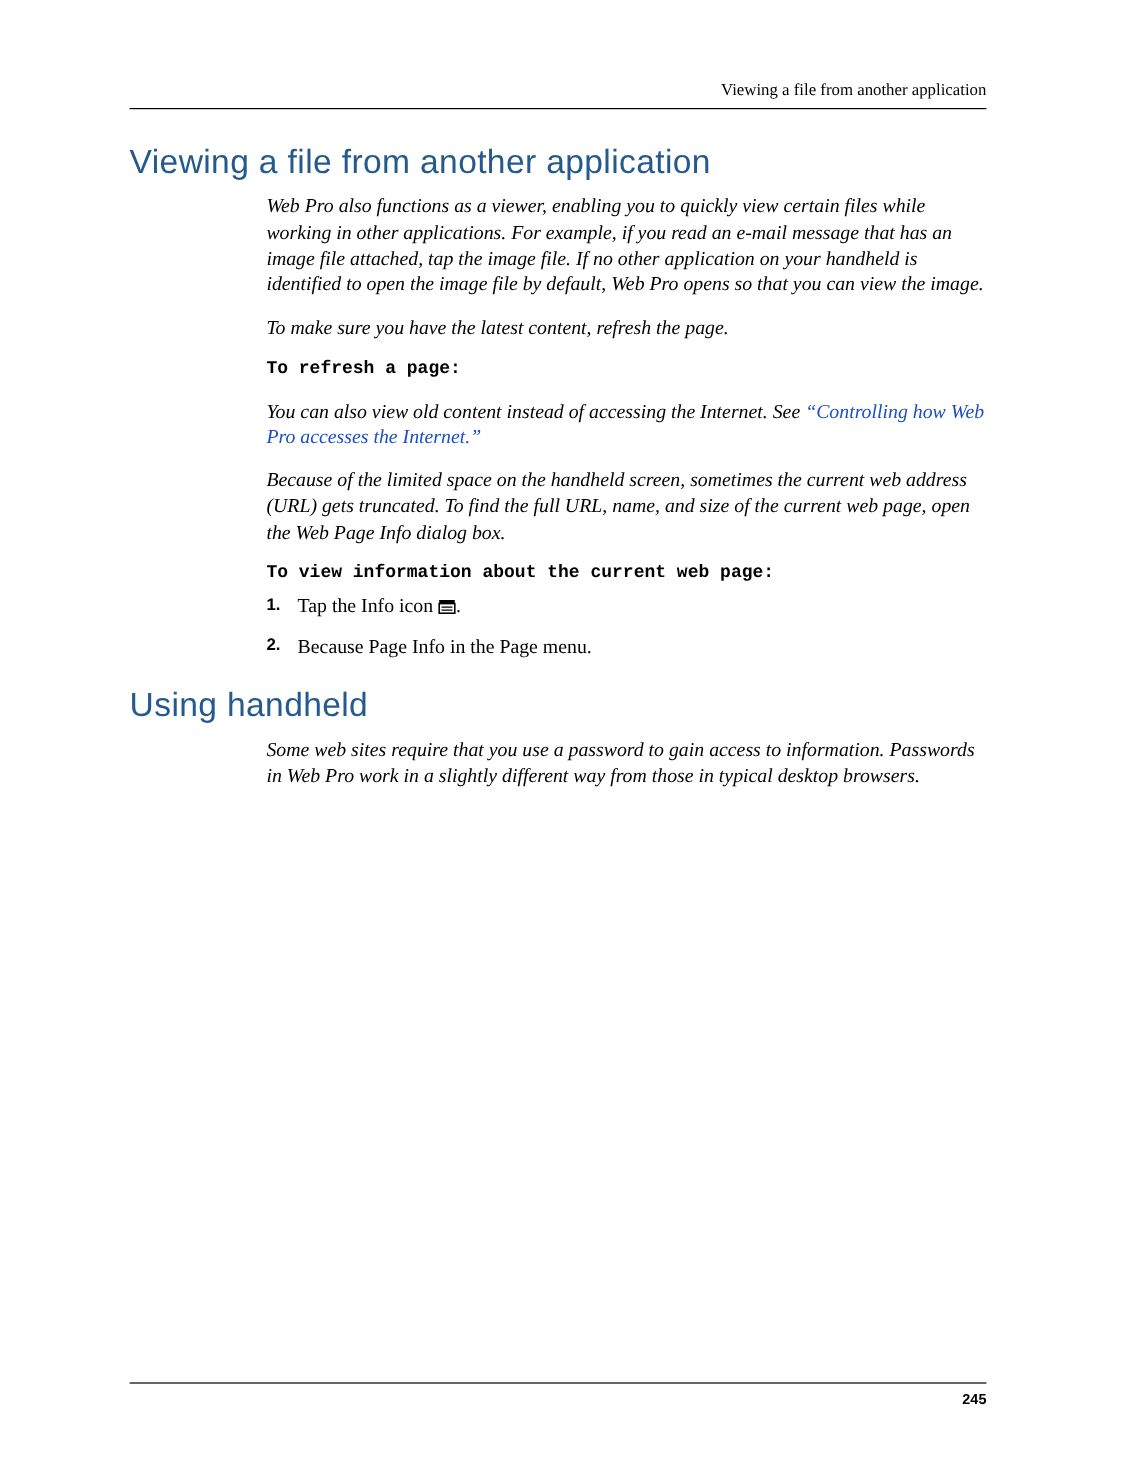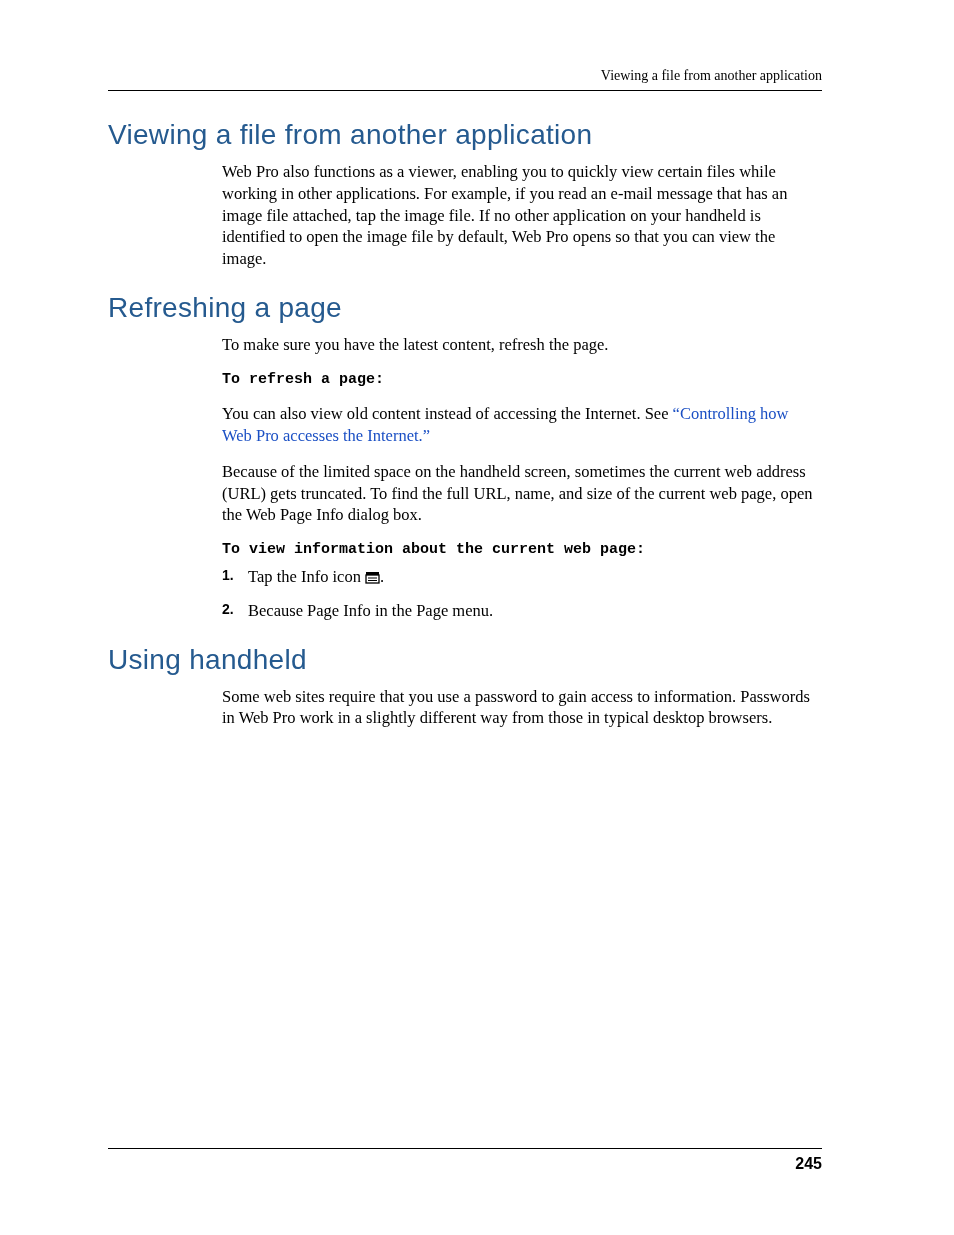--- a/index.html
+++ b/index.html
@@ -35,21 +35,21 @@
     color: #255a8f;
     font-size: 28px;
     letter-spacing: 0.3px;
     margin: 22px 0 10px 0;
   }
   .body-block {
     margin-left: 114px;
     font-size: 16.5px;
     line-height: 1.32;
   }
-  .body-block p { margin: 0 0 14px 0; }
+  .body-block p { margin: 0 0 14px 0; font-style: italic; }
   .proc-title {
     font-family: Liberation Mono, monospace;
     font-stretch: condensed;
     font-weight: 700;
     font-size: 15px;
     margin: 12px 0 6px 0;
   }
   .indent-step {
     margin-left: 24px;
     font-size: 16.5px;
@@ -94,37 +94,36 @@
   }
   .footer hr {
     border: none;
     border-top: 1px solid #000;
     margin: 0 0 6px 0;
   }
   .footer .num {
     text-align: right;
     font-family: Arial, Helvetica, sans-serif;
     font-weight: 700;
-    font-size: 16px;
+    font-size: 12px;
   }
 </style>
 </head>
 <body>
 
 <div class="page">
 
   <div class="running-head">Viewing a file from another application</div>
   <hr class="top-rule">
 
   <h1 class="section">Viewing a file from another application</h1>
   <div class="body-block">
     <p>Web Pro also functions as a viewer, enabling you to quickly view certain files while working in other applications. For example, if you read an e-mail message that has an image file attached, tap the image file. If no other application on your handheld is identified to open the image file by default, Web Pro opens so that you can view the image.</p>
   </div>
 
-  <h1 class="section">Refreshing a page</h1>
   <div class="body-block">
     <p>To make sure you have the latest content, refresh the page.</p>
     <div class="proc-title">To refresh a page:</div>
     <p style="margin-top:14px">
       <span>You can also view old content instead of accessing the Internet. See </span><a class="xref" href="#">“Controlling how Web Pro accesses the Internet.”</a>
     </p>
   </div>
 
   <div class="body-block">
     <p>Because of the limited space on the handheld screen, sometimes the current web address (URL) gets truncated. To find the full URL, name, and size of the current web page, open the Web Page Info dialog box.</p>

